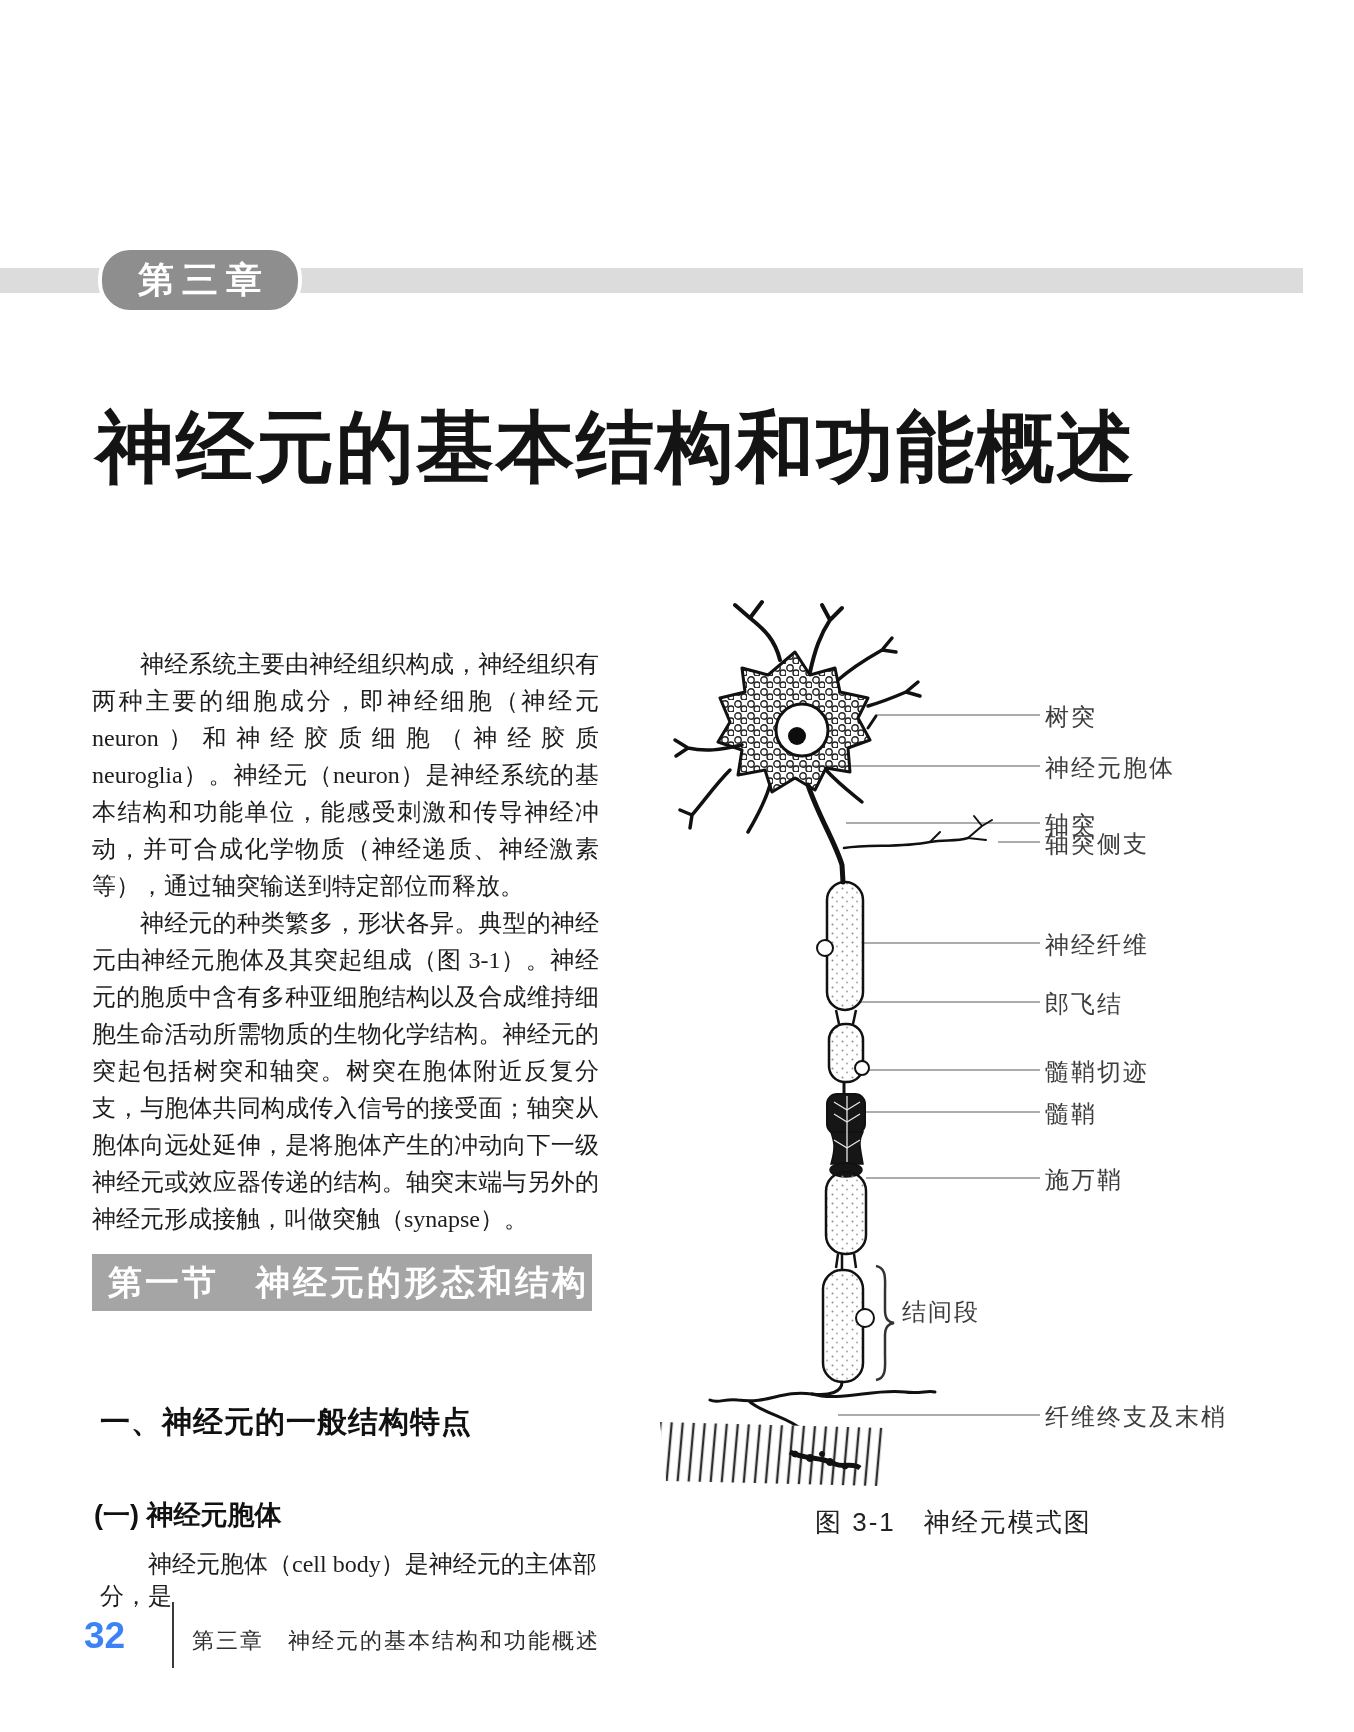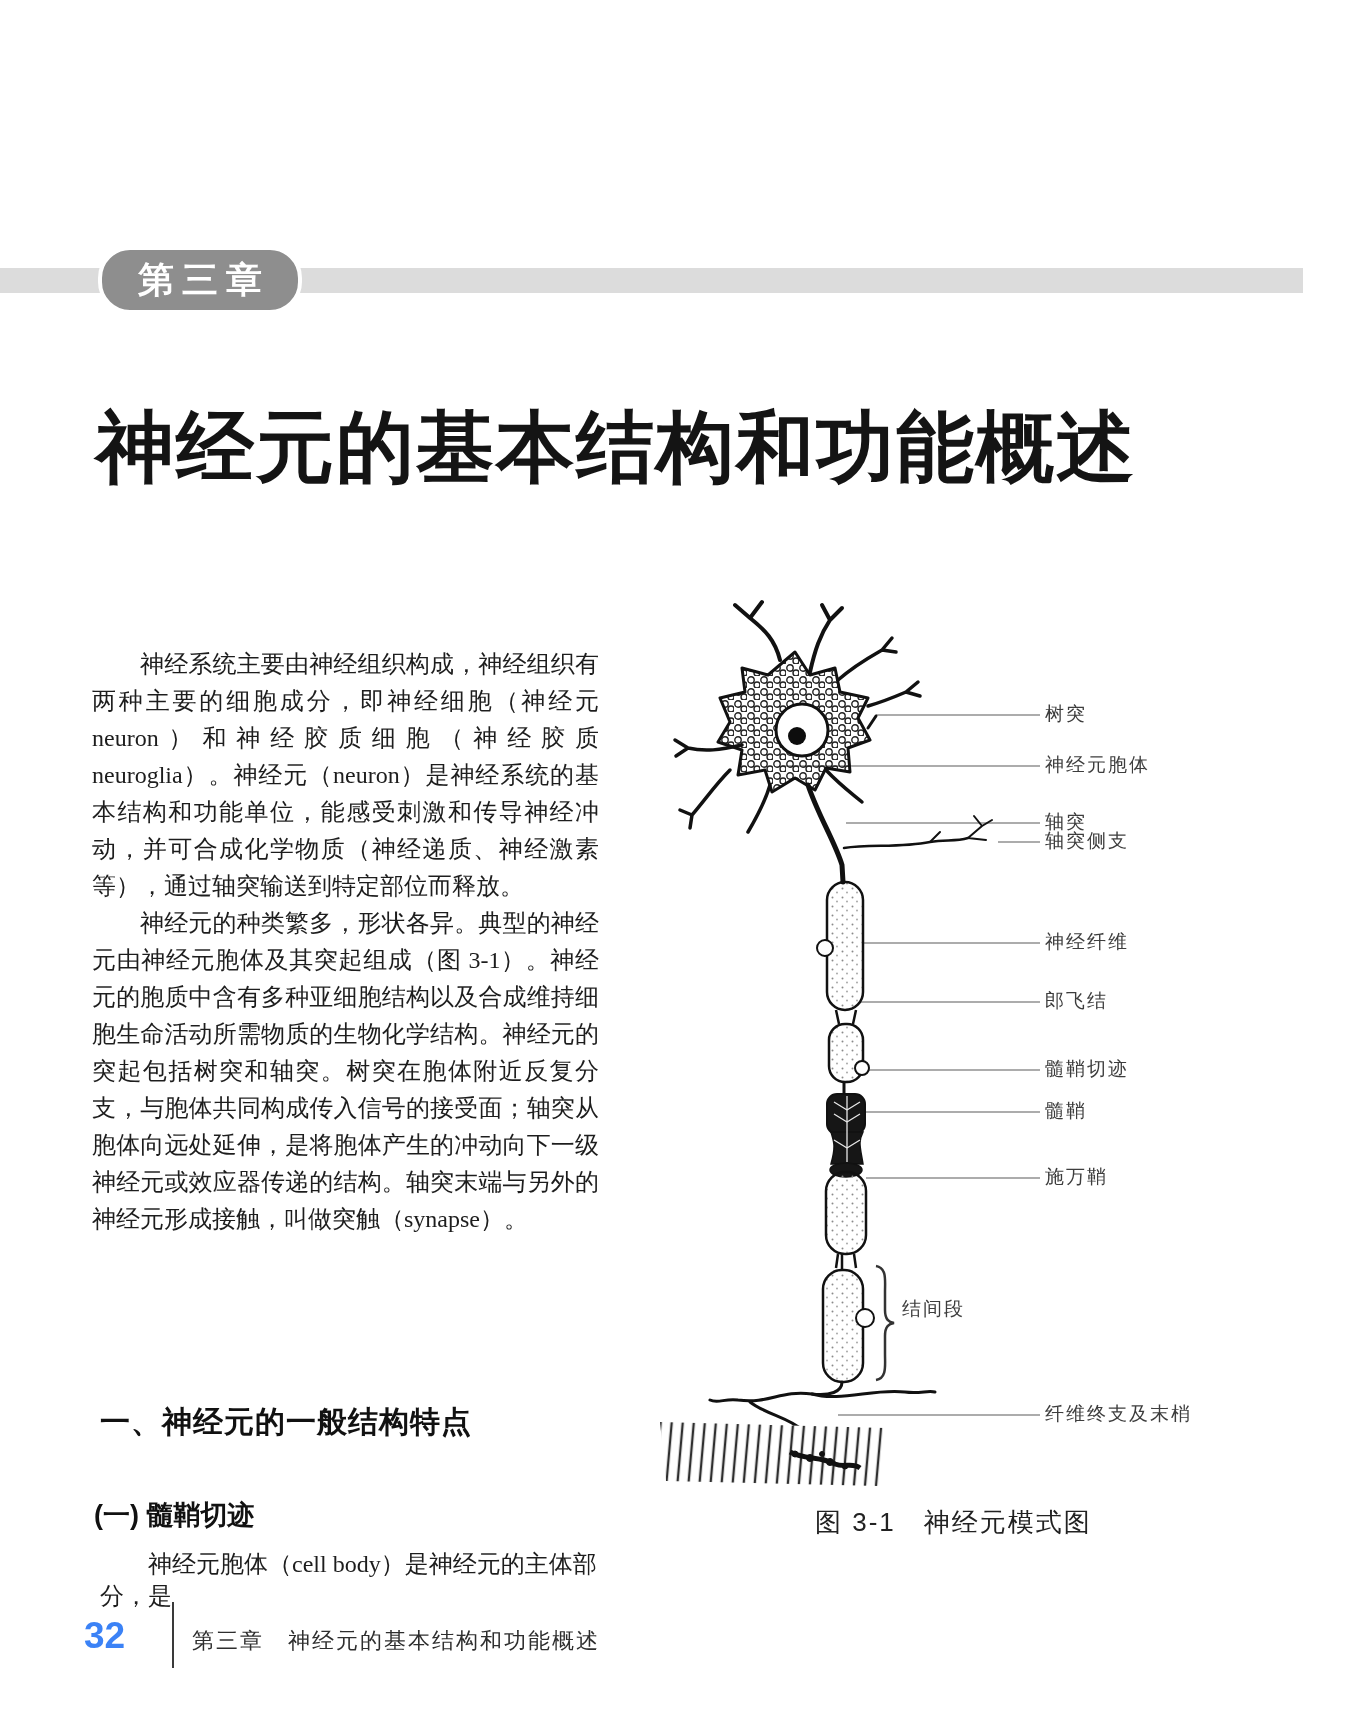--- a/index.html
+++ b/index.html
@@ -48,21 +48,21 @@
   }
   .body-line {
     position:absolute; left:100px; top:1548px; width:540px;
     font-family:"Liberation Serif", serif; font-size:24px; color:#1d1d1d;
     text-indent:2em;
   }
   
   .figure { position:absolute; left:630px; top:580px; width:620px; height:960px; }
   .figure svg { position:absolute; left:0; top:0; }
   .fig-label {
-    position:absolute; left:415px; font-size:19px; color:#3d3d3d;
+    position:absolute; left:415px; font-size:24px; color:#3d3d3d;
     letter-spacing:2px; white-space:nowrap; font-family:"Liberation Sans", sans-serif;
   }
   .fig-label.internode { left:272px; }
   .fig-caption {
     position:absolute; left:185px; top:925px; font-size:26px; font-weight:normal;
     color:#222222; letter-spacing:2px; white-space:nowrap;
   }
   
   .page-number {
     position:absolute; left:84px; top:1606px; font-size:37px; font-weight:bold;
@@ -86,24 +86,25 @@
   <div class="chapter-strip"></div>
   <div class="chapter-badge">第三章</div>
 
   <h1 class="main-title">神经元的基本结构和功能概述</h1>
 
   <div class="intro">
     <p>神经系统主要由神经组织构成，神经组织有两种主要的细胞成分，即神经细胞（神经元 neuron）和神经胶质细胞（神经胶质 neuroglia）。神经元（neuron）是神经系统的基本结构和功能单位，能感受刺激和传导神经冲动，并可合成化学物质（神经递质、神经激素等），通过轴突输送到特定部位而释放。</p>
     <p>神经元的种类繁多，形状各异。典型的神经元由神经元胞体及其突起组成（图 3-1）。神经元的胞质中含有多种亚细胞结构以及合成维持细胞生命活动所需物质的生物化学结构。神经元的突起包括树突和轴突。树突在胞体附近反复分支，与胞体共同构成传入信号的接受面；轴突从胞体向远处延伸，是将胞体产生的冲动向下一级神经元或效应器传递的结构。轴突末端与另外的神经元形成接触，叫做突触（synapse）。</p>
   </div>
 
+  <div class="section-heading">第一节　神经元的形态和结构</div>
 
   <div class="subheading1">一、神经元的一般结构特点</div>
 
-  <div class="subheading2">(一) 髓鞘切迹</div>
+  <div class="subheading2">(一) 神经元胞体</div>
 
   <div class="body-line">神经元胞体（cell body）是神经元的主体部分，是</div>
 
   <div class="figure">
     <svg width="620" height="960" viewBox="0 0 620 960">
       <defs>
         <pattern id="honey" width="13" height="12" patternUnits="userSpaceOnUse">
           <circle cx="4" cy="4" r="3.2" fill="none" stroke="#222" stroke-width="1.4"></circle>
           <circle cx="10" cy="9" r="3" fill="none" stroke="#222" stroke-width="1.4"></circle>
         </pattern>

